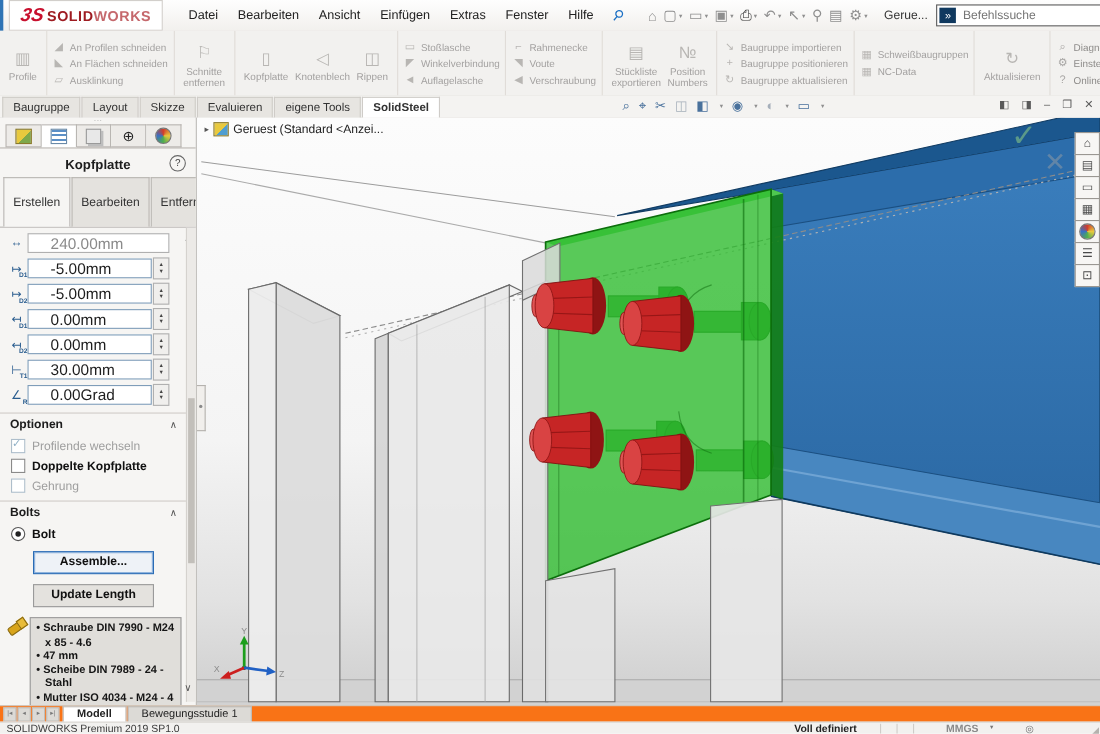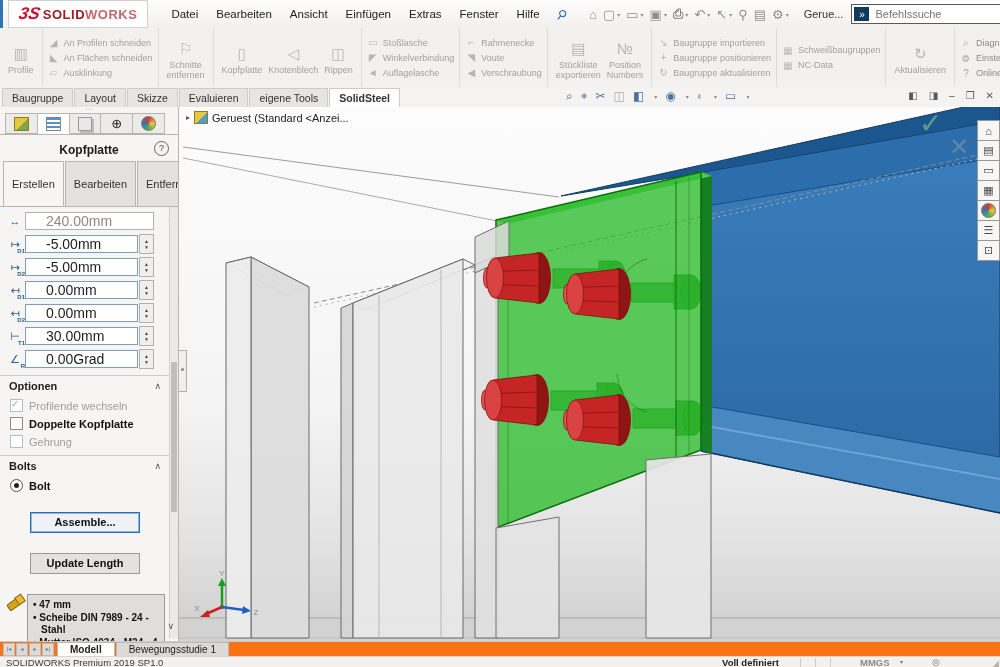--- a/index.html
+++ b/index.html
@@ -120,21 +120,21 @@
   .chk{width:11px;height:11px;border:1px solid #8a8a8a;background:#fff;margin-right:6px;
     position:relative;flex:none;}
   .chk.dis{border-color:#aebecb;}
   .chk.checked:before{content:"✓";position:absolute;left:0px;top:-2px;font-size:10px;color:#8fb0c6;}
   .rad{width:11px;height:11px;border:1px solid #555;border-radius:50%;background:#fff;
     margin-right:6px;position:relative;flex:none;}
   .rad.sel:before{content:"";position:absolute;left:2.5px;top:2.5px;width:5px;height:5px;
     border-radius:50%;background:#222;}
   .lab-dis{color:#9e9e9e;}
   .lab-strong{color:#111;font-weight:bold;}
-  .btn{display:block;margin:20px auto;width:108px;height:19px;font-size:11px;font-weight:bold;
+  .btn{display:block;margin:9px auto;width:108px;height:19px;font-size:11px;font-weight:bold;
     text-align:center;line-height:18px;background:#e4e2de;border:1px solid #9a9a9a;color:#111;}
   .btn.focus{border:1px solid #2a6cb5;box-shadow:inset 0 0 0 1px #8fb4dd;background:#eef2f7;}
   .bolt-info{display:flex;margin:6px 5px 4px;}
   .bolt-ico{width:22px;position:relative;flex:none;}
   .bolt-ico i{position:absolute;left:2px;top:6px;width:13px;height:6px;background:#d8a41a;
     border:1px solid #8a6a10;border-radius:2px;transform:rotate(-35deg);}
   .bolt-ico b{position:absolute;left:11px;top:1px;width:6px;height:7px;background:#e8bc3a;
     border:1px solid #8a6a10;transform:rotate(-35deg);}
   .info-box{flex:1;background:#e0deda;border:1px solid #9a9a9a;padding:4px 5px;
     font-size:10px;font-weight:bold;color:#151515;line-height:12.5px;}
@@ -533,20 +533,21 @@
           <span class="lab-strong">Bolt</span>
         </div>
         <div class="btn focus">Assemble...</div>
         <div class="btn">Update Length</div>
         <div class="bolt-info">
           <span class="bolt-ico">
             <i></i>
             <b></b>
           </span>
           <div class="info-box">
+            <div class="info-line">• Schraube DIN 7990 - M24 x 85 - 4.6</div>
             <div class="info-line">• 47 mm</div>
             <div class="info-line">• Scheibe DIN 7989 - 24 - Stahl</div>
             <div class="info-line">• Mutter ISO 4034 - M24 - 4</div>
           </div>
         </div>
         <div class="chk-row">
           <span class="chk"></span>
           <span class="lab-strong">Flip Bolt Direction</span>
         </div>
       </div>

